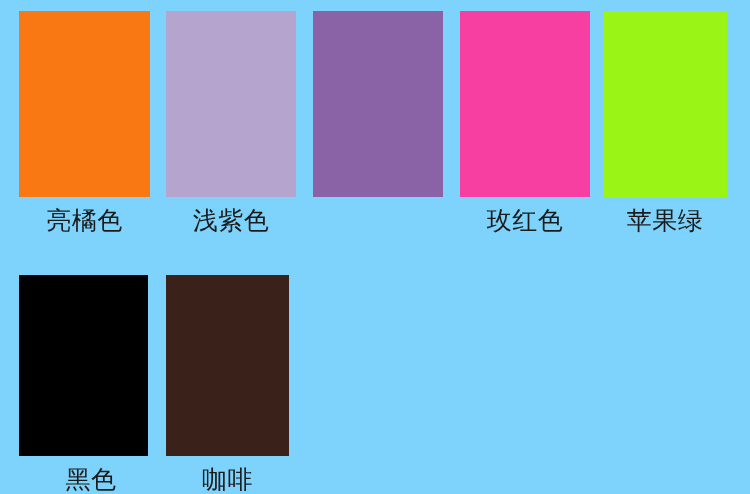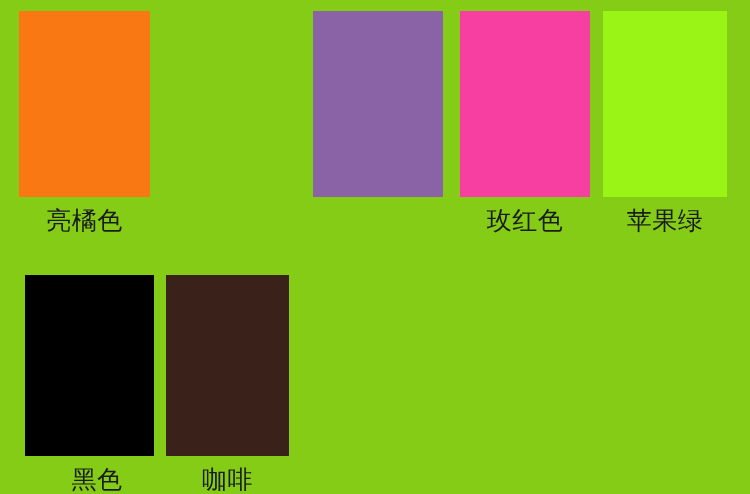--- a/index.html
+++ b/index.html
@@ -34,41 +34,45 @@
     color: #1b1b1b;
     font-size: 25px;
     line-height: 28px;
     letter-spacing: 0.5px;
     font-family: "DejaVu Sans", "Liberation Sans", sans-serif;
   }
 </style>
 </head>
 <body>
 
-<div id="page" style="width: 750px; height: 494px; background: #84cc16;">
+<div id="page" style="width: 750px; height: 494px; background: #7dd3fc;">
   <div id="rows-container">
       <div style="position: absolute; left: 0px; top: 0px; width: 100%; height: 100%;">
         <div class="swatch-cell" style="left: 19px; top: 11px; width: 131px; height: 483px;">
           <div class="swatch-chip" title="#FA7814" style="width: 131px; height: 186px; background: rgb(250, 120, 20);"></div>
           <div class="swatch-label" style="top: 196px; color: rgb(27, 27, 27);">亮橘色</div>
+        </div>
+        <div class="swatch-cell" style="left: 166px; top: 11px; width: 130px; height: 483px;">
+          <div class="swatch-chip" title="#B5A4CD" style="width: 130px; height: 186px; background: rgb(181, 164, 205);"></div>
+          <div class="swatch-label" style="top: 196px; color: rgb(27, 27, 27);">浅紫色</div>
         </div>
         <div class="swatch-cell" style="left: 313px; top: 11px; width: 130px; height: 483px;">
           <div class="swatch-chip" title="#8A62A6" style="width: 130px; height: 186px; background: rgb(138, 98, 166);"></div>
         </div>
         <div class="swatch-cell" style="left: 460px; top: 11px; width: 130px; height: 343px; text-align: right;">
           <div class="swatch-chip" title="#F63FA0" style="width: 130px; height: 186px; background: rgb(246, 63, 160);"></div>
           <div class="swatch-label" style="top: 196px; color: rgb(27, 27, 27);">玫红色</div>
         </div>
         <div class="swatch-cell" style="left: 603px; top: 11px; width: 124px; height: 483px; text-decoration: underline;">
           <div class="swatch-chip" title="#9AF516" style="width: 124px; height: 186px; background: rgb(154, 245, 22);"></div>
           <div class="swatch-label" style="top: 196px; color: rgb(27, 27, 27);">苹果绿</div>
         </div>
       </div>
       <div style="position: absolute; left: 0px; top: 0px; width: 100%; height: 100%;">
-        <div class="swatch-cell" style="left: 25px; top: 275px; width: 144px; height: 219px;">
+        <div class="swatch-cell" style="left: 19px; top: 275px; width: 144px; height: 219px;">
           <div class="swatch-chip" title="#000000" style="width: 129px; height: 181px; background: rgb(0, 0, 0);"></div>
           <div class="swatch-label" style="top: 191px; color: rgb(27, 27, 27);">黑色</div>
         </div>
         <div class="swatch-cell" style="left: 166px; top: 275px; width: 123px; height: 219px; border-radius: 7px;">
           <div class="swatch-chip" title="#3A211A" style="width: 123px; height: 181px; background: rgb(58, 33, 26);"></div>
           <div class="swatch-label" style="top: 191px; color: rgb(27, 27, 27);">咖啡</div>
         </div>
       </div>
     </div>
 </div>

